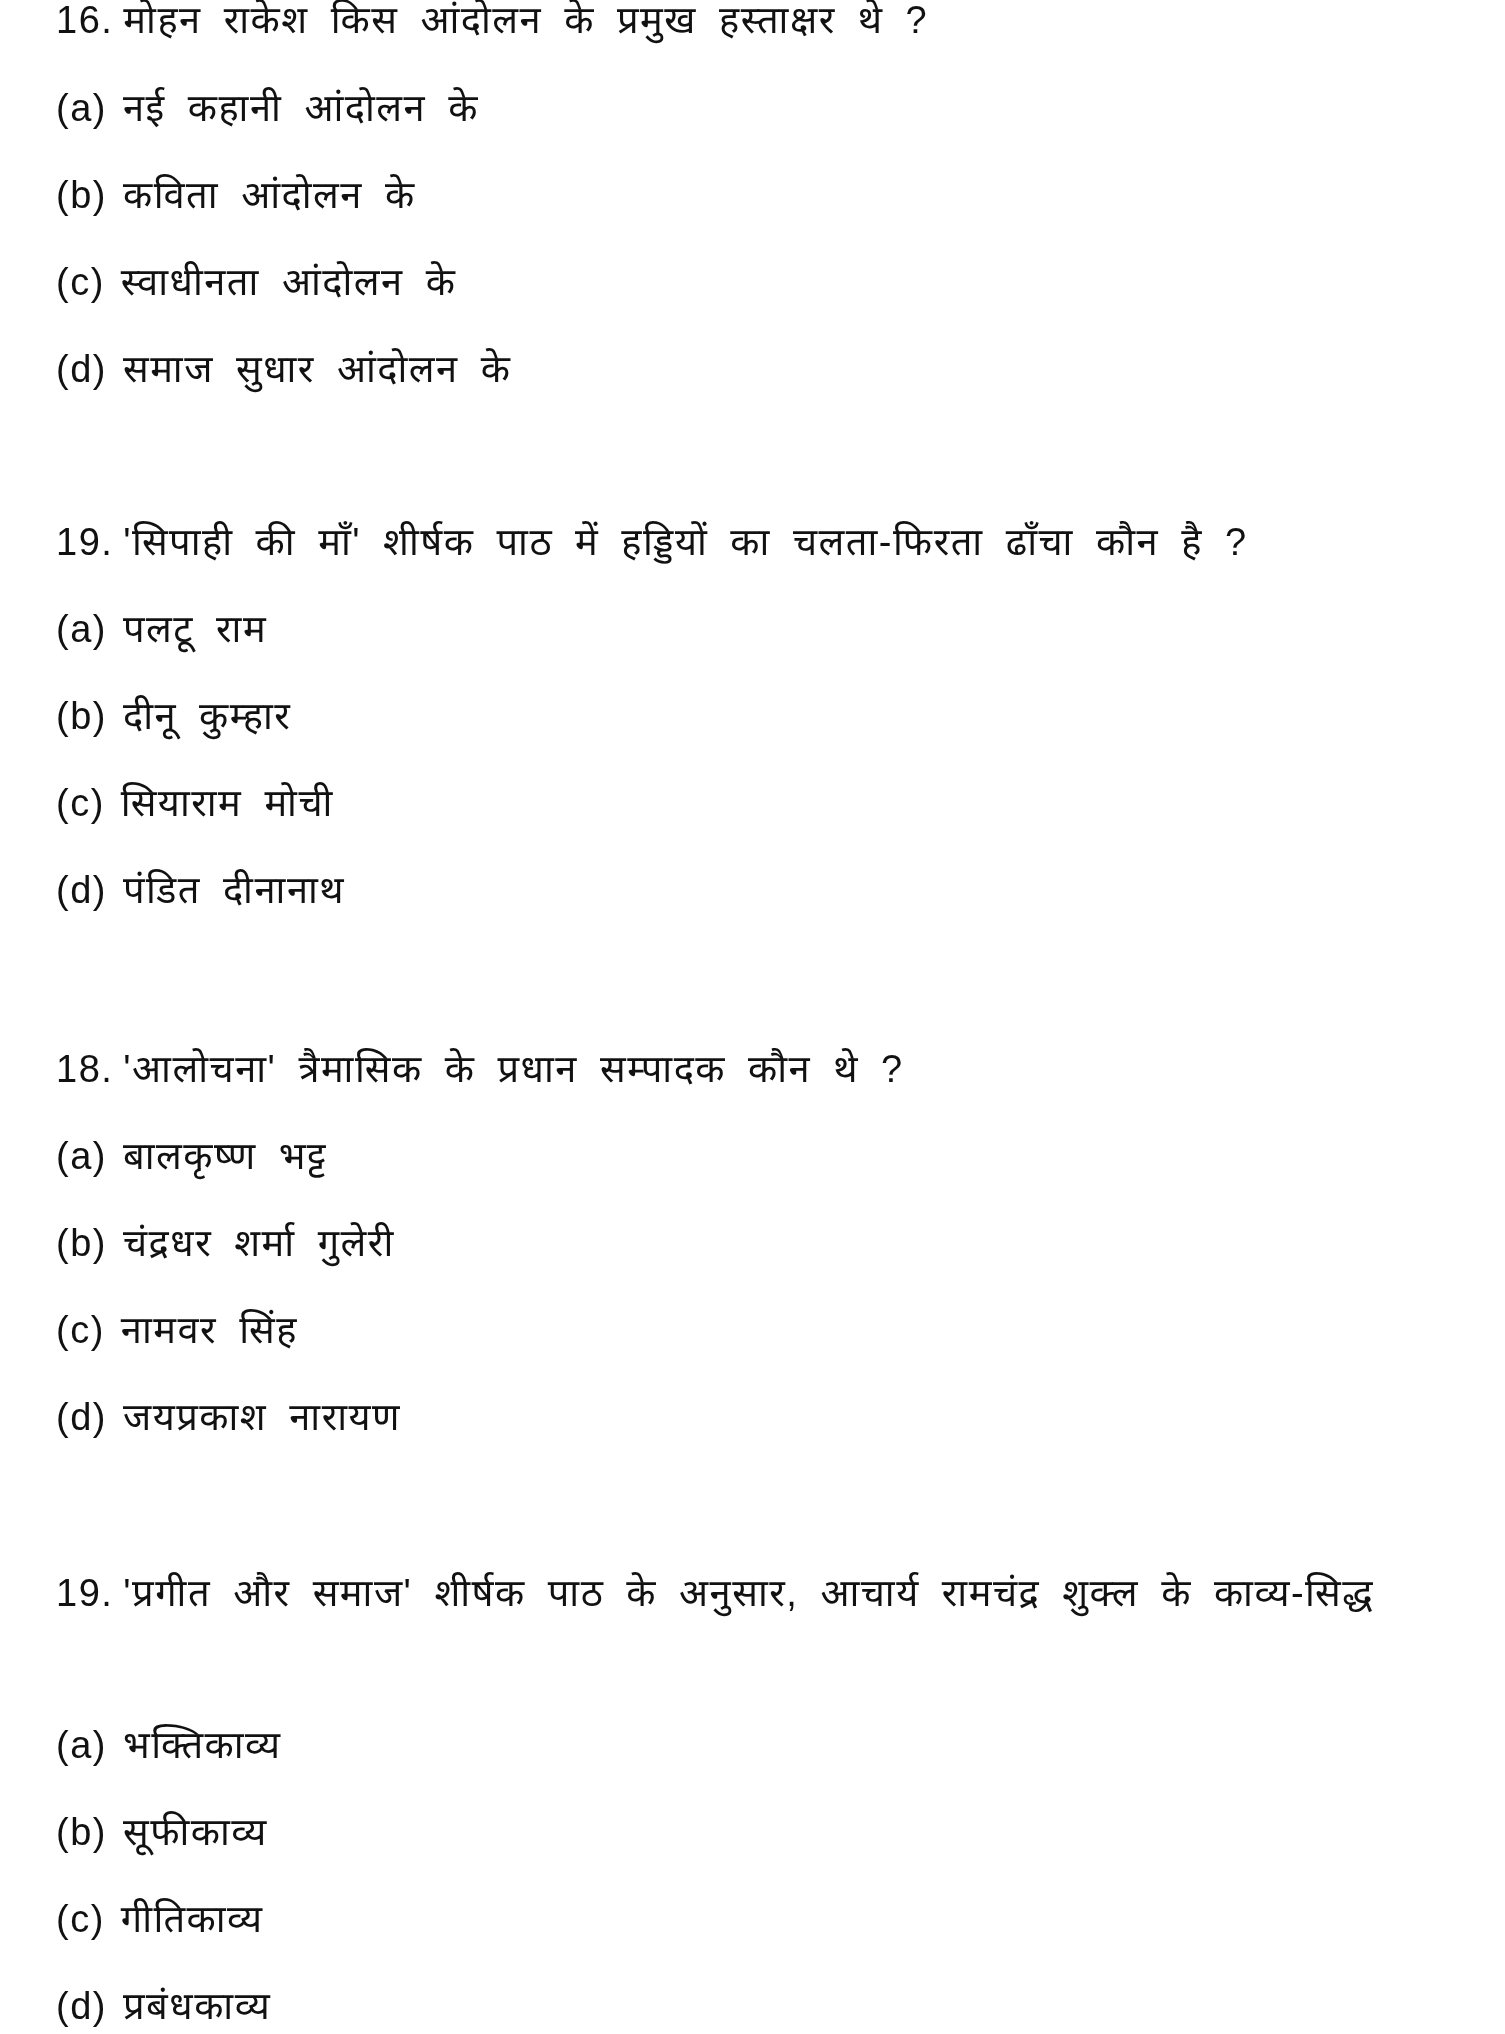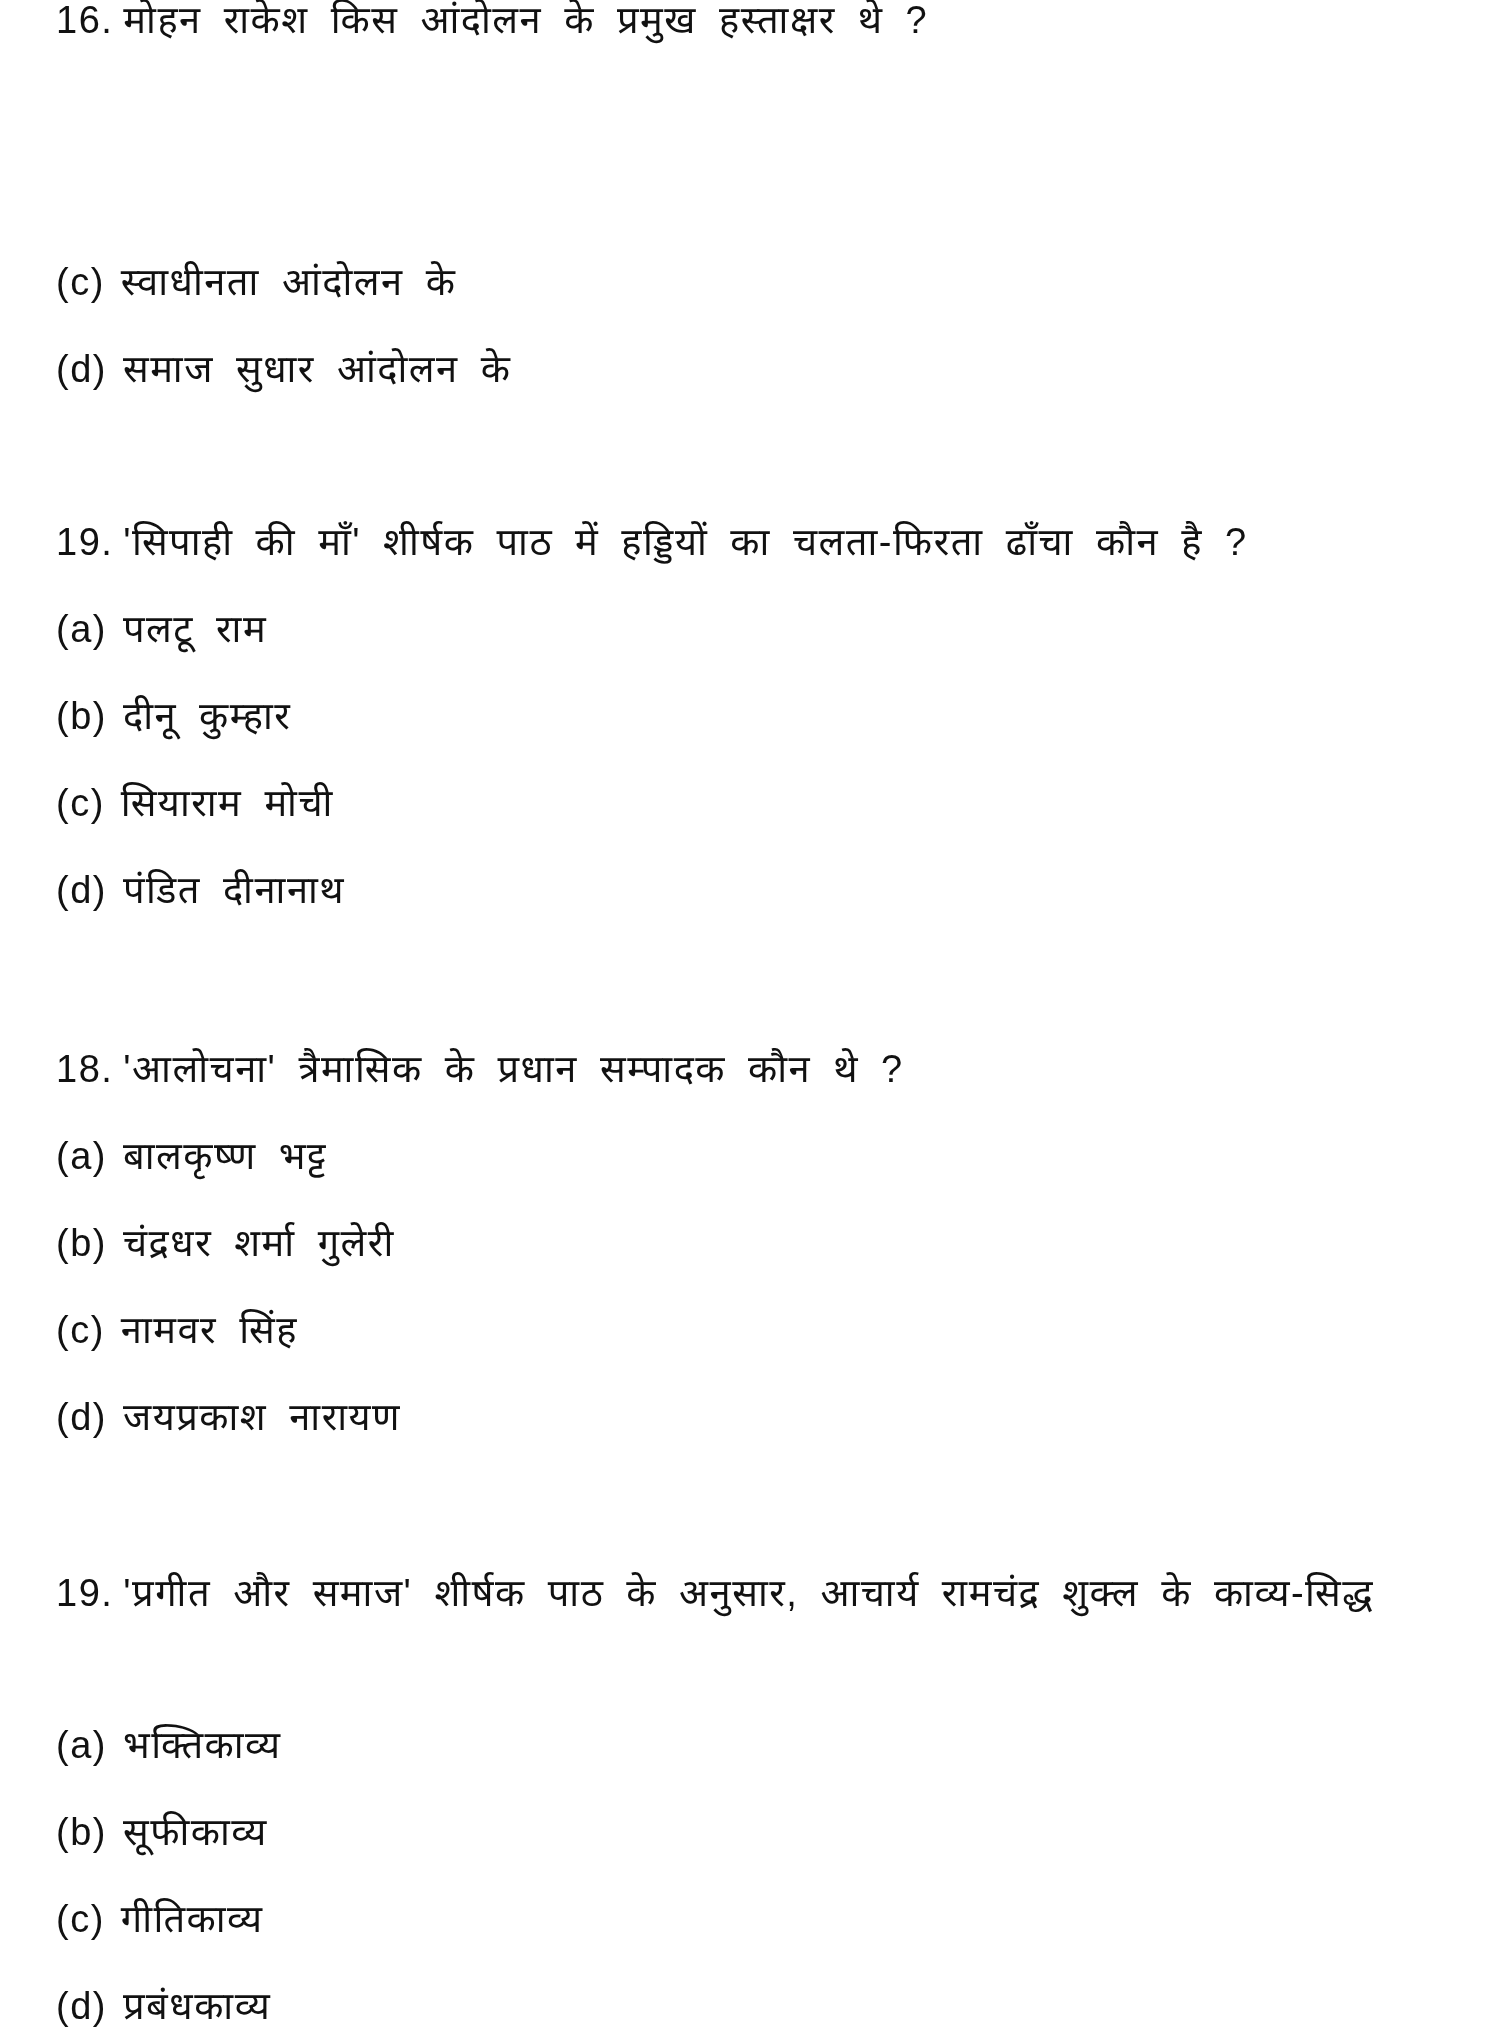--- a/index.html
+++ b/index.html
@@ -34,20 +34,26 @@
     .qnum { margin-right: 10px; }
     .opt-label { margin-right: 16px; }
   </style>
 </head>
 <body>
 
 <div class="page">
 
   <div class="line" style="top:-6px">
     <span class="qnum">16.</span><span>मोहन राकेश किस आंदोलन के प्रमुख हस्ताक्षर थे ?</span>
+  </div>
+  <div class="line" style="top:82px">
+    <span class="opt-label">(a)</span><span>नई कहानी आंदोलन के</span>
+  </div>
+  <div class="line" style="top:169px">
+    <span class="opt-label">(b)</span><span>कविता आंदोलन के</span>
   </div>
   <div class="line" style="top:343px">
     <span class="opt-label">(d)</span><span>समाज सुधार आंदोलन के</span>
   </div>
   <div class="line" style="top:256px">
     <span class="opt-label">(c)</span><span>स्वाधीनता आंदोलन के</span>
   </div>
 
   <div class="line" style="top:516px">
     <span class="qnum">19.</span><span>'सिपाही की माँ' शीर्षक पाठ में हड्डियों का चलता-फिरता ढाँचा कौन है ?</span>

